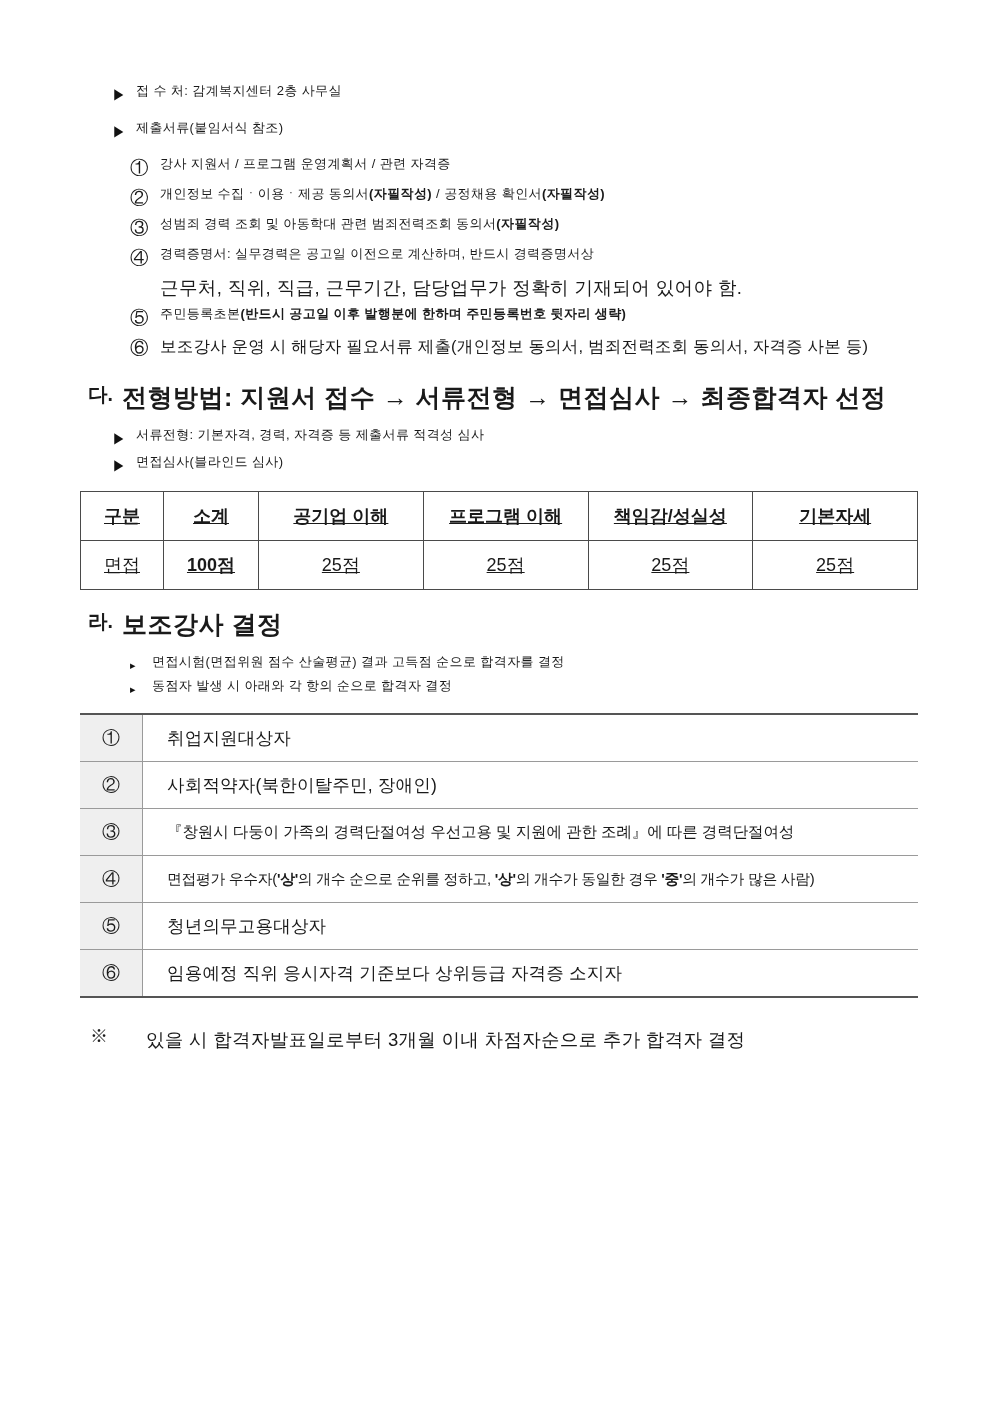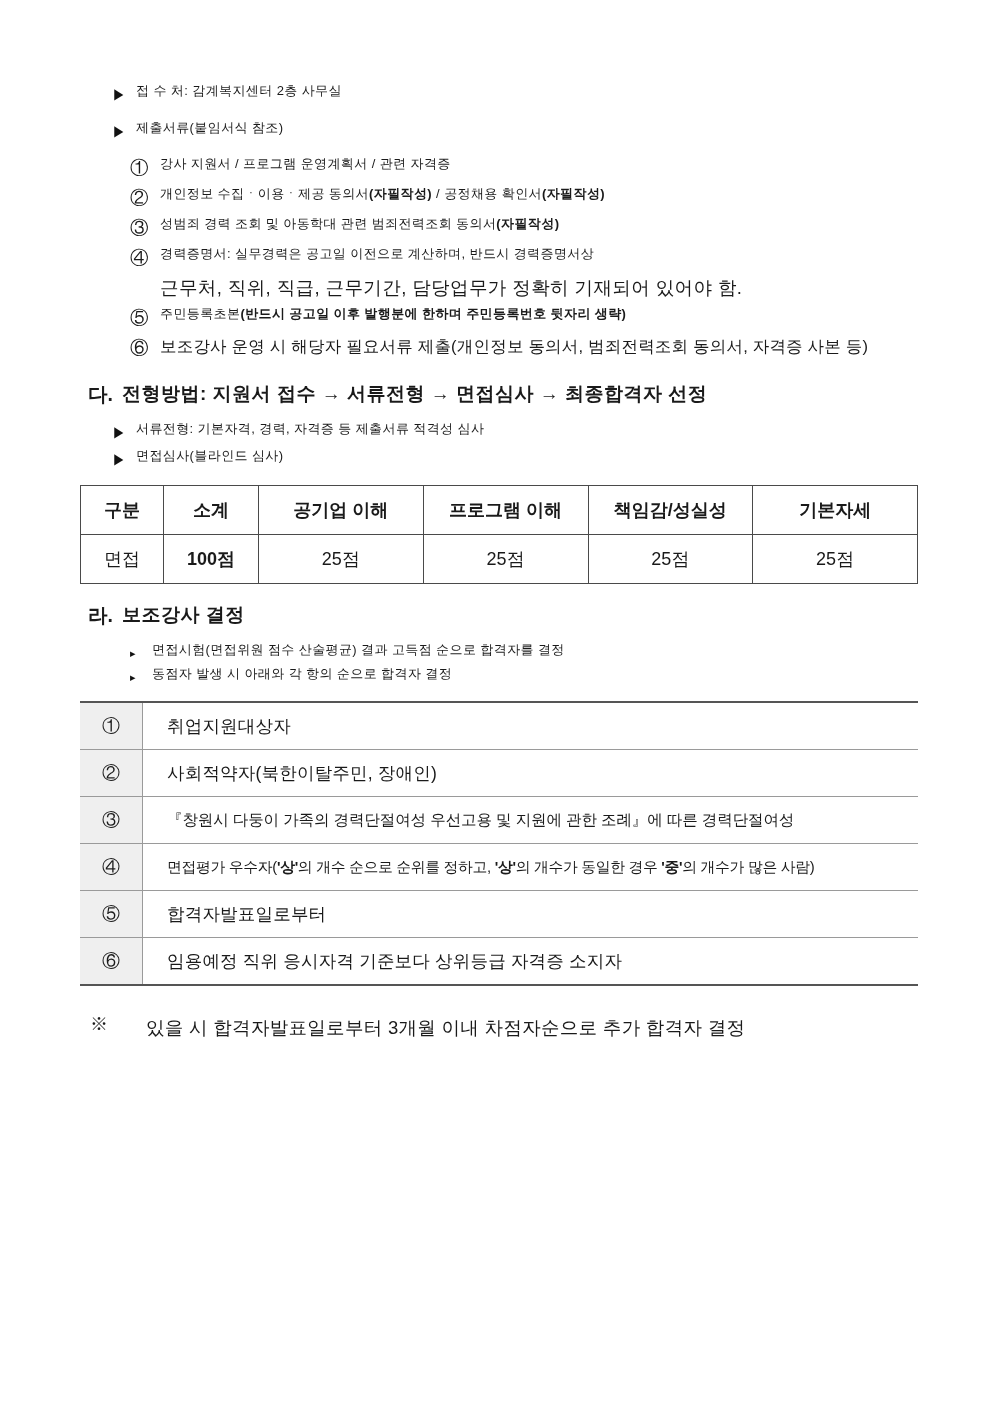--- a/index.html
+++ b/index.html
@@ -73,39 +73,40 @@
     margin-top: 18px;
     margin-left: 10px;
   }
   .head-da .label {
     flex: 0 0 auto;
     font-size: 19.5px;
     font-weight: bold;
     width: 34px;
   }
   .head-da .content {
-    font-size: 19px;
+    font-size: 25px;
     font-weight: bold;
     letter-spacing: 0.5px;
   }
 
   .gap-s { height: 10px; }
 
   
   table.score {
     width: 838px;
     margin: 14px 0 0 2px;
     border-collapse: collapse;
     table-layout: fixed;
   }
   table.score th, table.score td {
     border: 1px solid #4a4a4a;
     text-align: center;
     font-size: 18px;
     padding: 12px 2px;
+    text-decoration: underline;
   }
   table.score th {
     font-weight: bold;
   }
   table.score td.b { font-weight: bold; }
   .col-gubun { width: 78px; }
   .col-soge  { width: 90px; }
 
   
   table.tie {
@@ -268,21 +269,21 @@
       <tr>
         <td class="idx">③</td>
         <td class="val small">『창원시 다둥이 가족의 경력단절여성 우선고용 및 지원에 관한 조례』에 따른 경력단절여성</td>
       </tr>
       <tr>
         <td class="idx">④</td>
         <td class="val smaller">면접평가 우수자(<b>'상'</b>의 개수 순으로 순위를 정하고, <b>'상'</b>의 개수가 동일한 경우 <b>'중'</b>의 개수가 많은 사람)</td>
       </tr>
       <tr>
         <td class="idx">⑤</td>
-        <td class="val">합격자발표일로부터</td>
+        <td class="val">청년의무고용대상자</td>
       </tr>
       <tr>
         <td class="idx">⑥</td>
         <td class="val">임용예정 직위 응시자격 기준보다 상위등급 자격증 소지자</td>
       </tr>
     </tbody>
   </table>
 
   <div class="footnote">
     <span class="mark">※</span>

